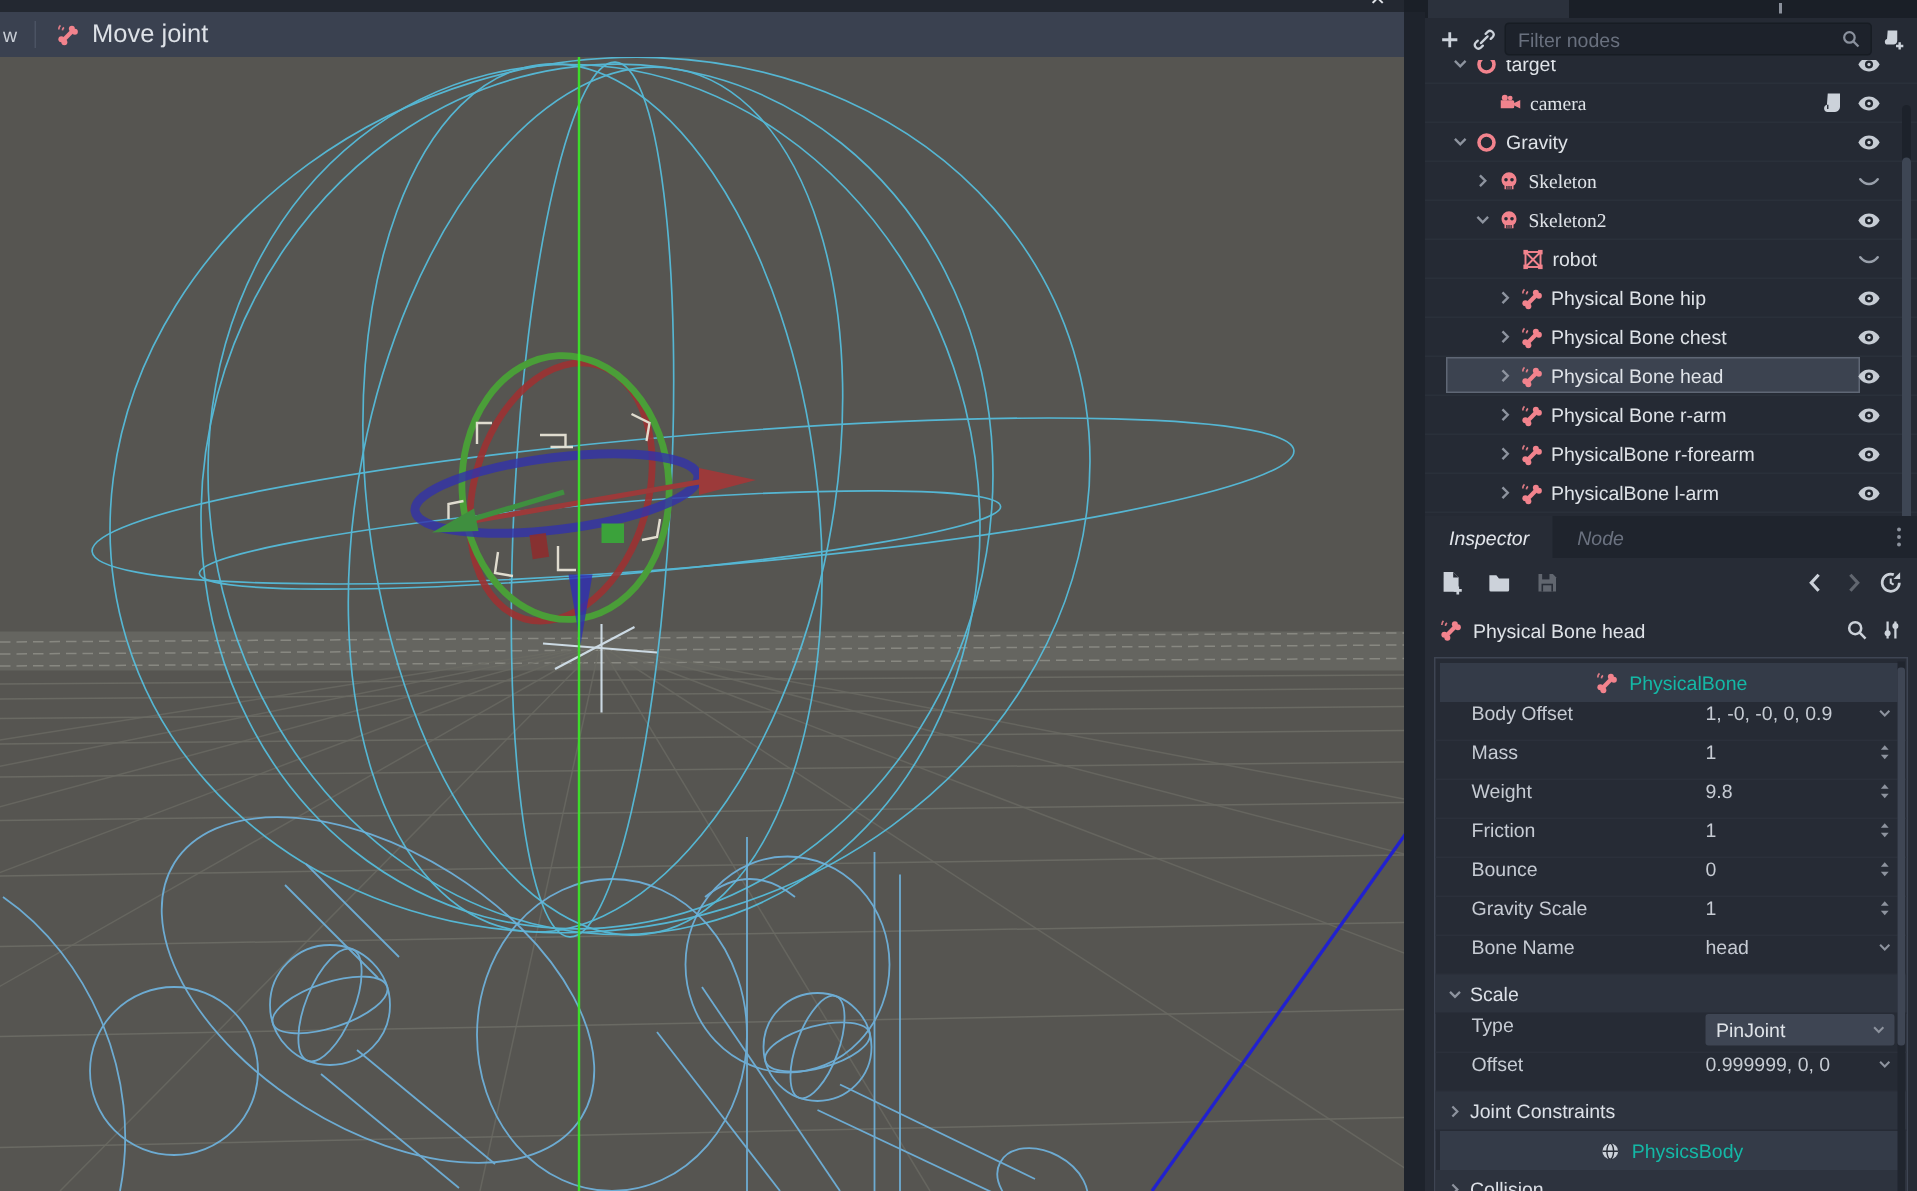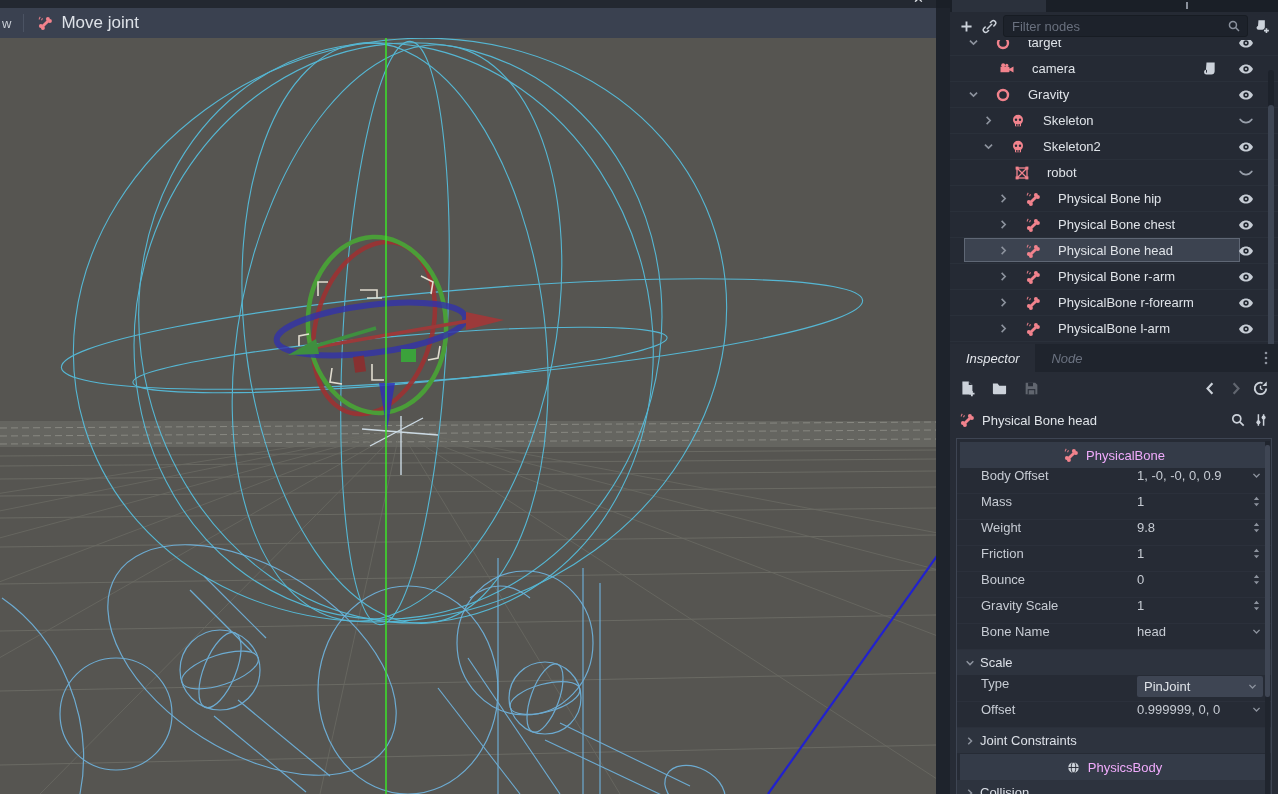--- a/index.html
+++ b/index.html
@@ -35,25 +35,25 @@
   .tbtn svg{width:15px;height:15px;}
   .filter{flex:1;height:22px;background:#1d222b;border:1px solid #171c23;border-radius:3px;
           display:flex;align-items:center;padding:0 6px;}
   .filter input{flex:1;background:transparent;border:none;outline:none;color:#aab0bb;font-size:13px;
                 font-family:"Liberation Sans",sans-serif;min-width:0;}
   .filter input::placeholder{color:#69707e;}
   .filter .sico{width:14px;height:14px;color:#8a919d;}
   .tree{position:absolute;left:0;top:28px;right:0;bottom:0;overflow:hidden;}
   .tree-inner{margin-top:-10px;}
   .trow{height:26px;display:flex;align-items:center;border-bottom:1px solid #2a303a;
-        padding-right:24px;position:relative;gap:12px;}
+        padding-right:24px;position:relative;}
   .trow>*{position:relative;z-index:1;}
   .trow.sel::before{content:"";position:absolute;left:14px;right:38px;top:0;bottom:1px;
         background:#3c4350;border:1px solid #5f6775;z-index:0;}
-  .ind1{padding-left:16px;}.ind2{padding-left:31px;}.ind3{padding-left:46px;}
+  .ind1{padding-left:16px;}.ind2{padding-left:31px;font-family:Liberation Serif, serif;}.ind3{padding-left:46px;}
   .chev{width:15px;height:15px;flex:0 0 15px;color:#8d939e;}
   .nico{width:16px;height:16px;flex:0 0 16px;margin-left:2px;color:#f2838d;}
   .tname{font-size:13px;color:#dfe3e8;margin-left:5px;white-space:nowrap;}
   .rsp{flex:1;}
   .scripti{width:15px;height:15px;color:#ccd2da;margin-right:9px;flex:0 0 auto;}
   .eye{width:16px;height:16px;color:#c6ccd4;flex:0 0 auto;}
   .eye.closed{color:#99a0ab;}
   .tree-sb{position:absolute;right:4px;top:30px;width:6px;height:296px;background:#1d222b;border-radius:3px;}
   .tree-sb .thumb{position:absolute;left:0;top:35px;width:6px;height:256px;background:#3e4654;border-radius:3px;}
 
@@ -69,21 +69,21 @@
   .ibtn.dim{opacity:.35;margin-right:0;}
   .ibtn.nav{margin-right:8px;}
   .isp{flex:1;}
   .namerow{height:32px;display:flex;align-items:center;padding:0 9px;gap:7px;}
   .namerow .nico{margin:0;}
   .objname{flex:1;font-size:13px;color:#dfe3e8;white-space:nowrap;overflow:hidden;}
   .mini{width:16px;height:16px;color:#ccd2da;flex:0 0 auto;}
   .content{position:absolute;left:6px;right:6px;top:94px;bottom:0;background:#262b35;
            border:1px solid #3e4553;border-bottom:none;overflow:hidden;}
   .cat{height:26px;margin:3px 3px 0;background:#343b48;display:flex;align-items:center;
-       justify-content:center;gap:7px;color:#f0abfc;font-size:13px;}
+       justify-content:center;gap:7px;color:#14b8a6;font-size:13px;}
   .cat .nico{margin:0;}
   .cat .cube{color:#ccd2da;width:15px;height:15px;}
   .prow{height:26px;display:flex;align-items:flex-start;padding:0 8px 0 24px;
         border-bottom:1px solid #2b303b;font-size:13px;color:#c6cbd3;}
   .plabel{flex:1;white-space:nowrap;}
   .pval{width:126px;display:flex;align-items:center;}
   .pvtext{flex:1;white-space:nowrap;overflow:hidden;}
   .ctl{width:13px;height:13px;color:#8d939e;flex:0 0 auto;}
   .grow{height:26px;display:flex;align-items:center;gap:3px;background:#2d333e;
         border-bottom:1px solid #262b35;padding:0 6px;color:#dce0e7;font-size:13px;}

